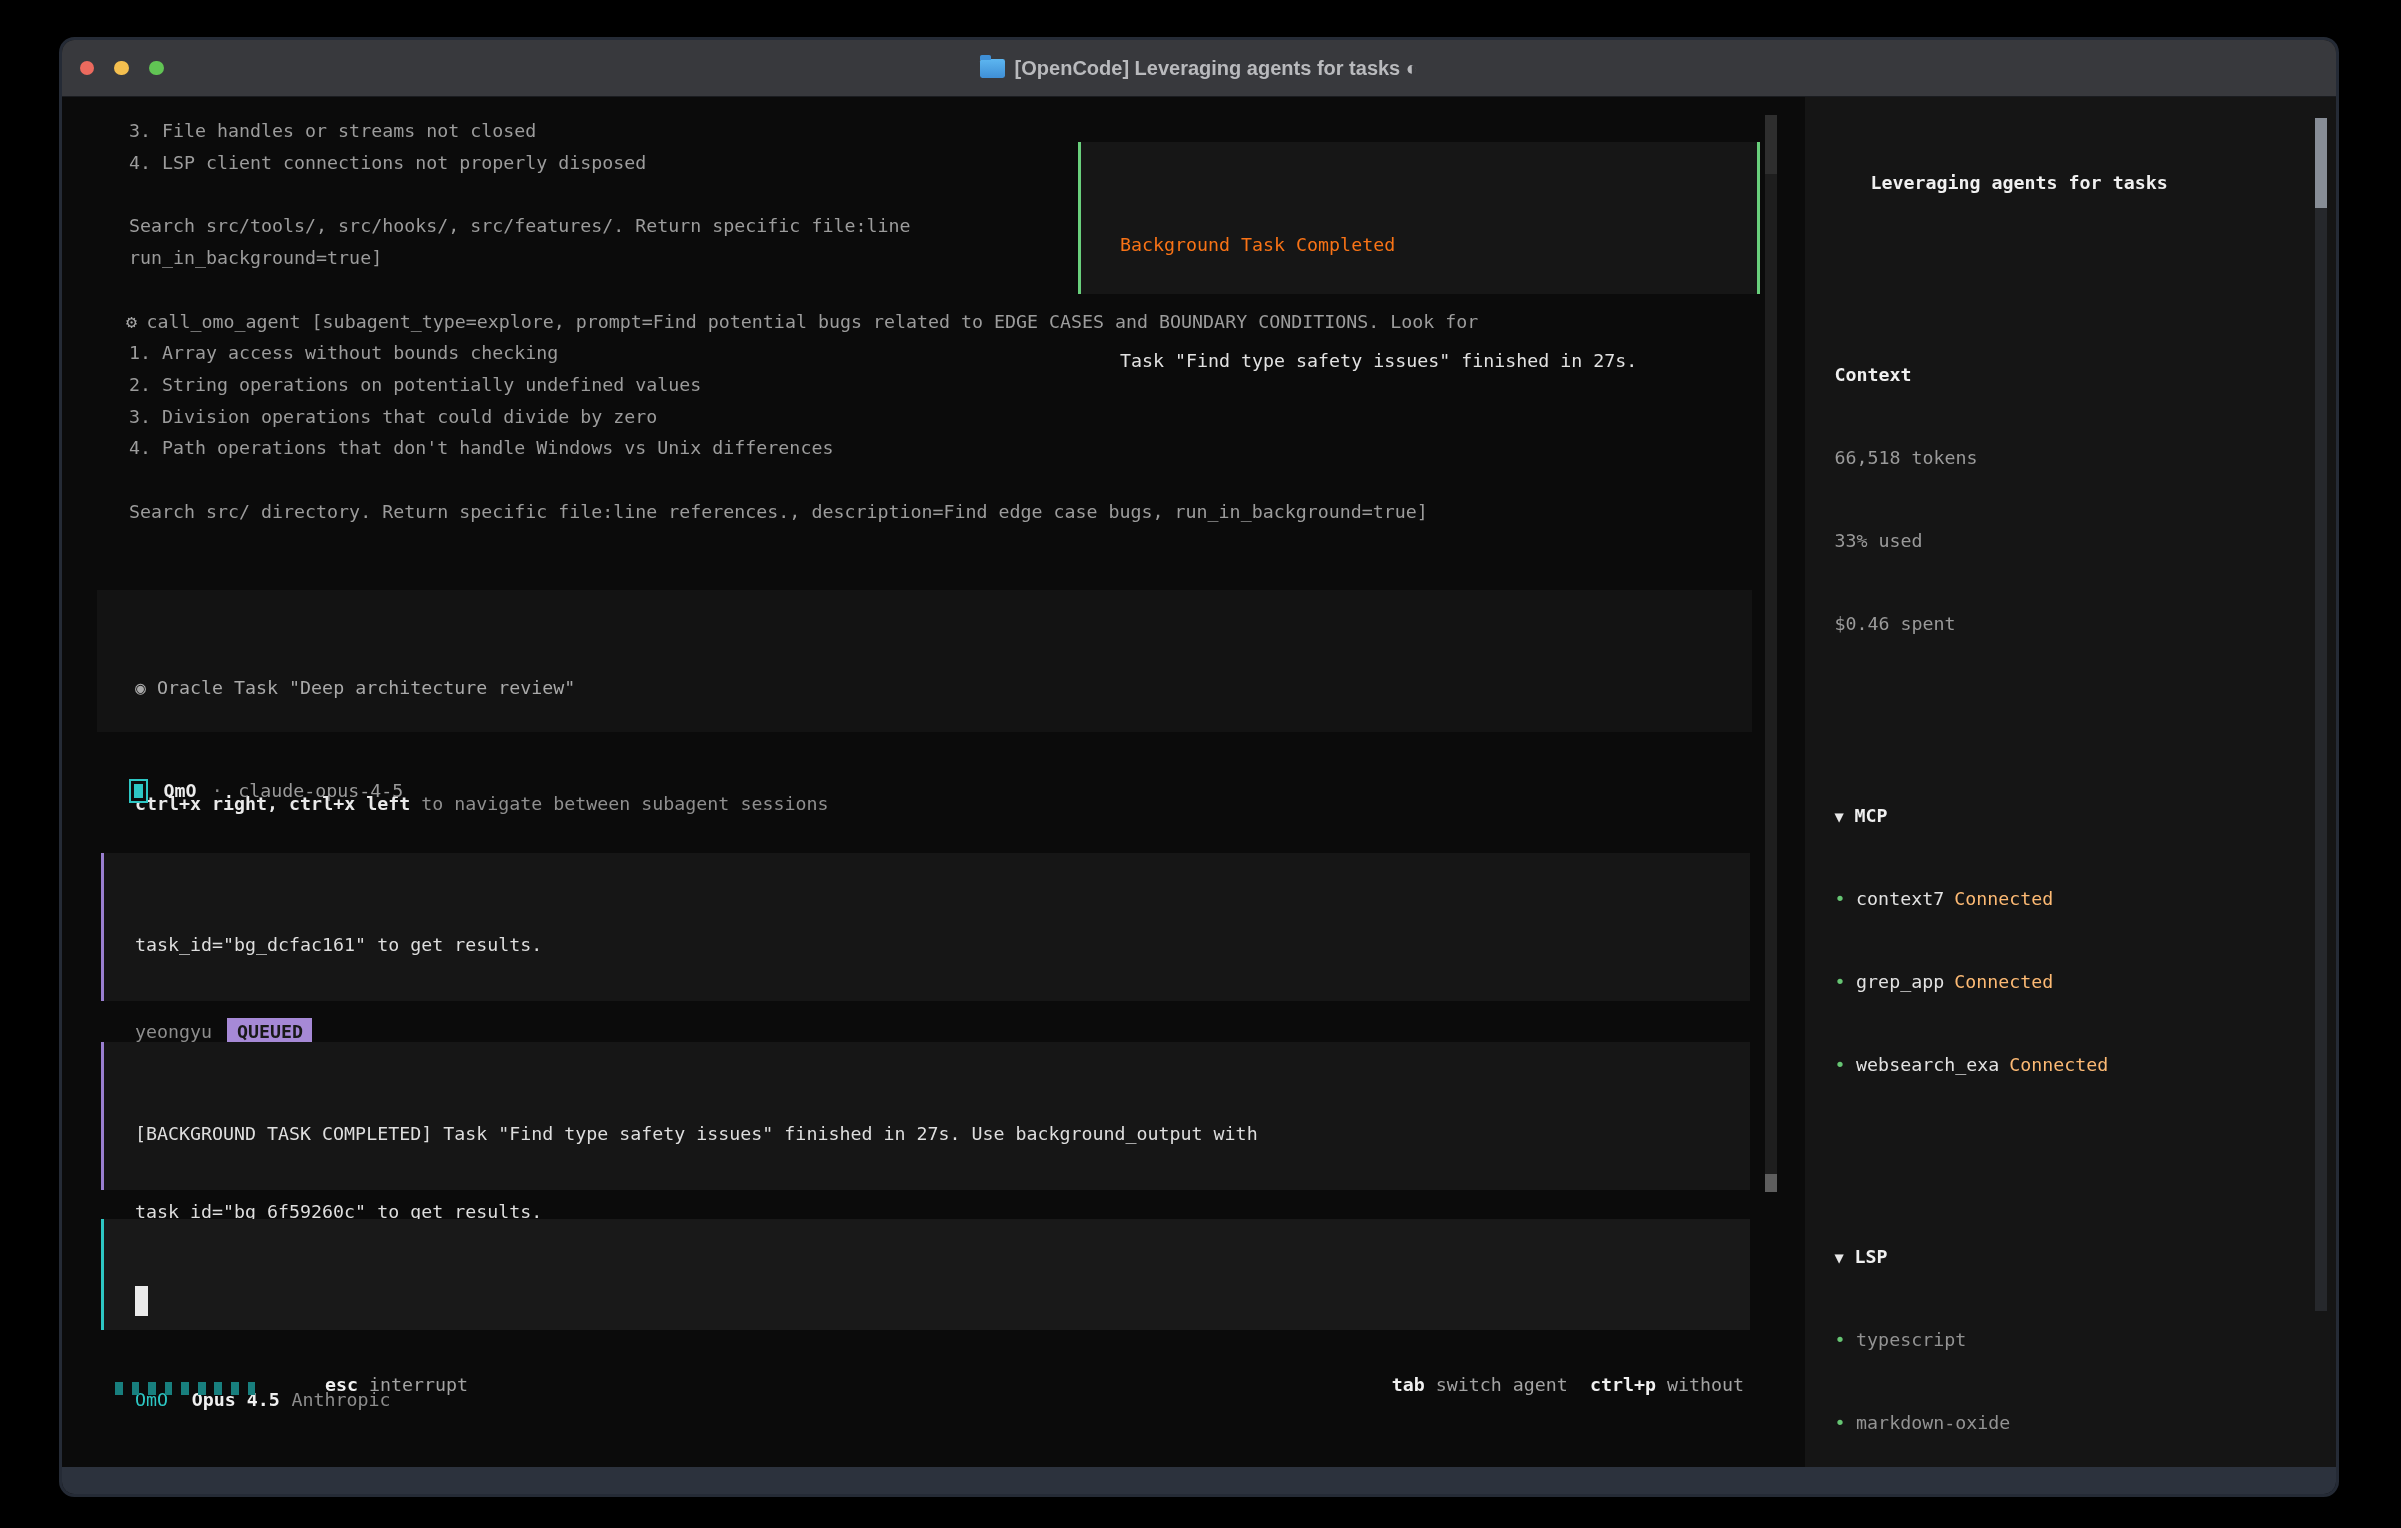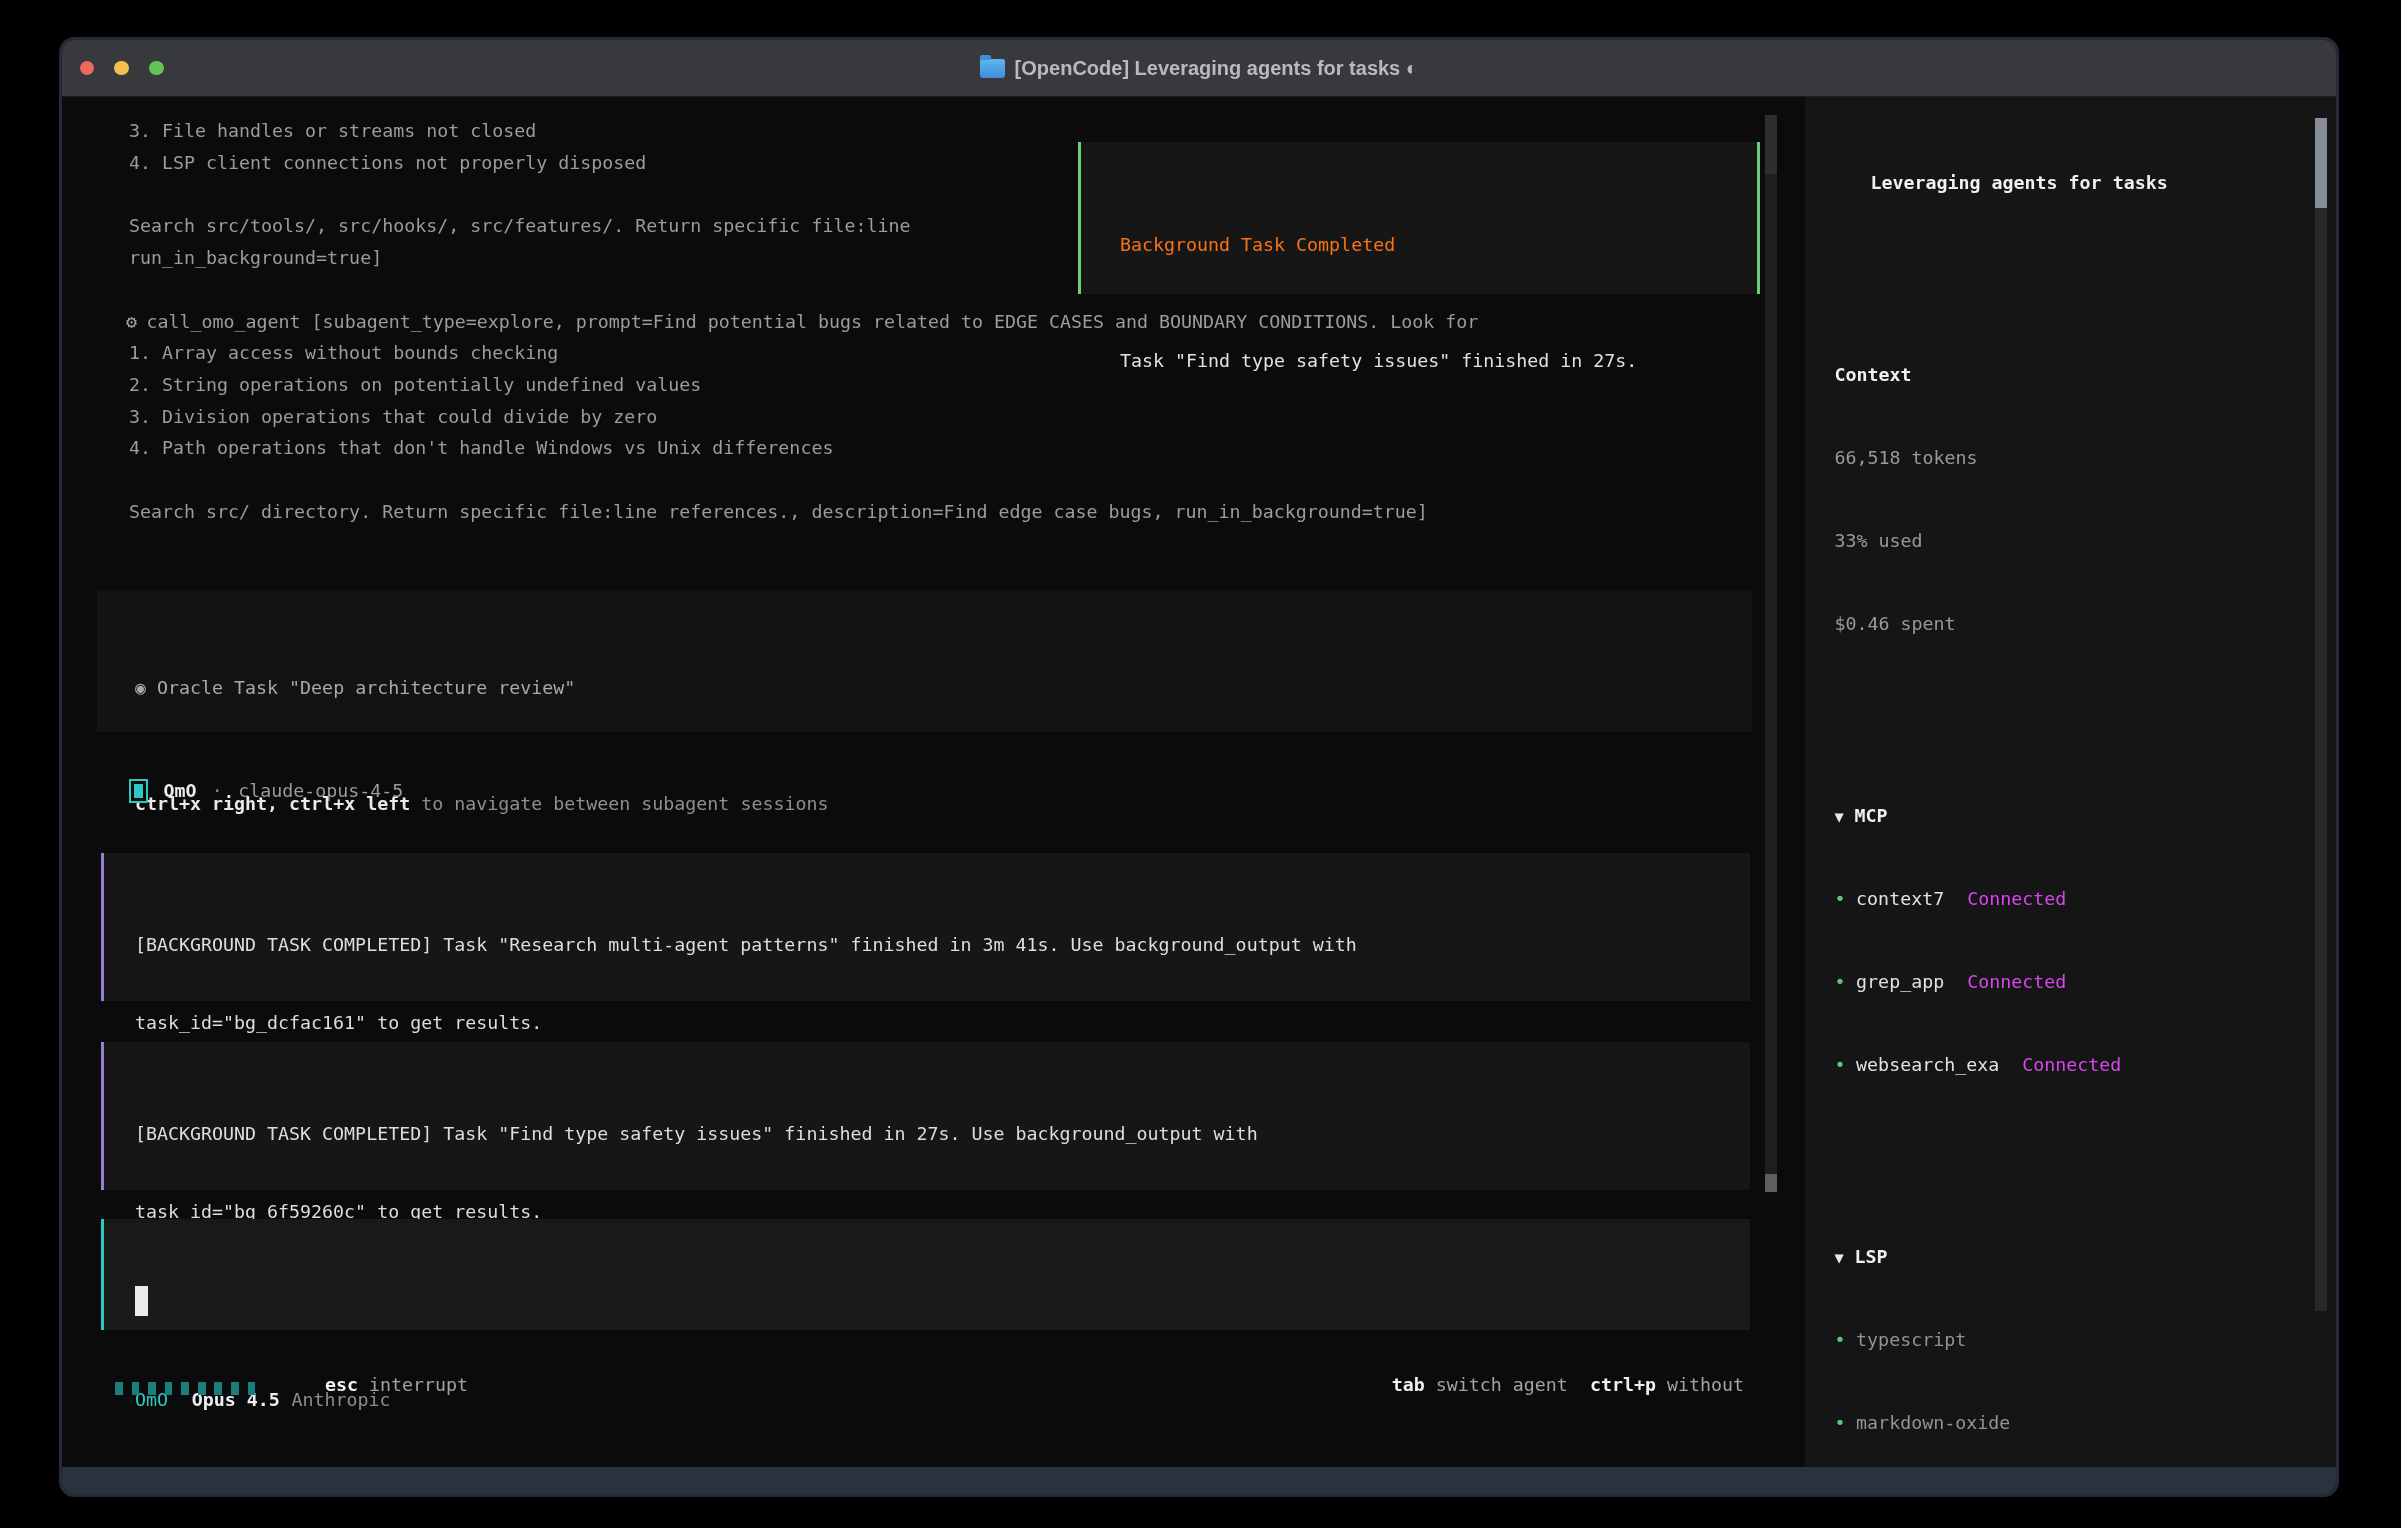--- a/index.html
+++ b/index.html
@@ -62,21 +62,21 @@
   .mainscroll .thumb-top{position:absolute;top:0;width:100%;height:59px;background:#2e2e2e;}
   .mainscroll .thumb-bot{position:absolute;bottom:0;width:100%;height:17.7px;background:#5e5e5e;}
 
   .sb-line{height:31px;color:#9a9a9a;}
   .sb-gap{height:31px;}
   .sb-title{color:#f0f0f0;font-weight:bold;margin-left:36px;}
   .sb-h{color:#f0f0f0;font-weight:bold;}
   .tri{color:#e8e8e8;font-size:15.4px;margin-right:10.6px;}
   .bullet{color:#66c573;margin-right:10.6px;}
   .mcp-name{color:#e2e2e2;}
-  .mcp-status{color:#d946ef;margin-left:23px;}
+  .mcp-status{color:#fdba74;margin-left:10px;}
   .lsp-name{color:#939393;}
   .sidescroll{position:absolute;right:9.5px;top:21px;width:11.8px;height:1193px;background:#26282c;}
   .sidescroll .thumb{position:absolute;top:0;width:100%;height:90px;background:#878d96;}
 </style>
 </head>
 <body>
 
 <div class="window">
 
   <div class="titlebar">
@@ -118,21 +118,20 @@
       </div>
 
       <div class="agent-head">
         <span class="omo-box"><i></i></span>
         <span class="nm">OmO</span>
         <span class="sep">·</span>
         <span class="mdl">claude-opus-4-5</span>
       </div>
 
       <div class="taskblock" style="top:756px">
-        <div class="tl1">[BACKGROUND TASK COMPLETED] Task "Research multi-agent patterns" finished in 3m 41s. Use background_output with</div>
         <div class="tl2">task_id="bg_dcfac161" to get results.</div>
         <div class="meta">
           <span class="usr">yeongyu</span>
           <span class="badge">QUEUED</span>
         </div>
       </div>
 
       <div class="taskblock" style="top:945px">
         <div class="tl1">[BACKGROUND TASK COMPLETED] Task "Find type safety issues" finished in 27s. Use background_output with</div>
         <div class="tl2">task_id="bg_6f59260c" to get results.</div>

